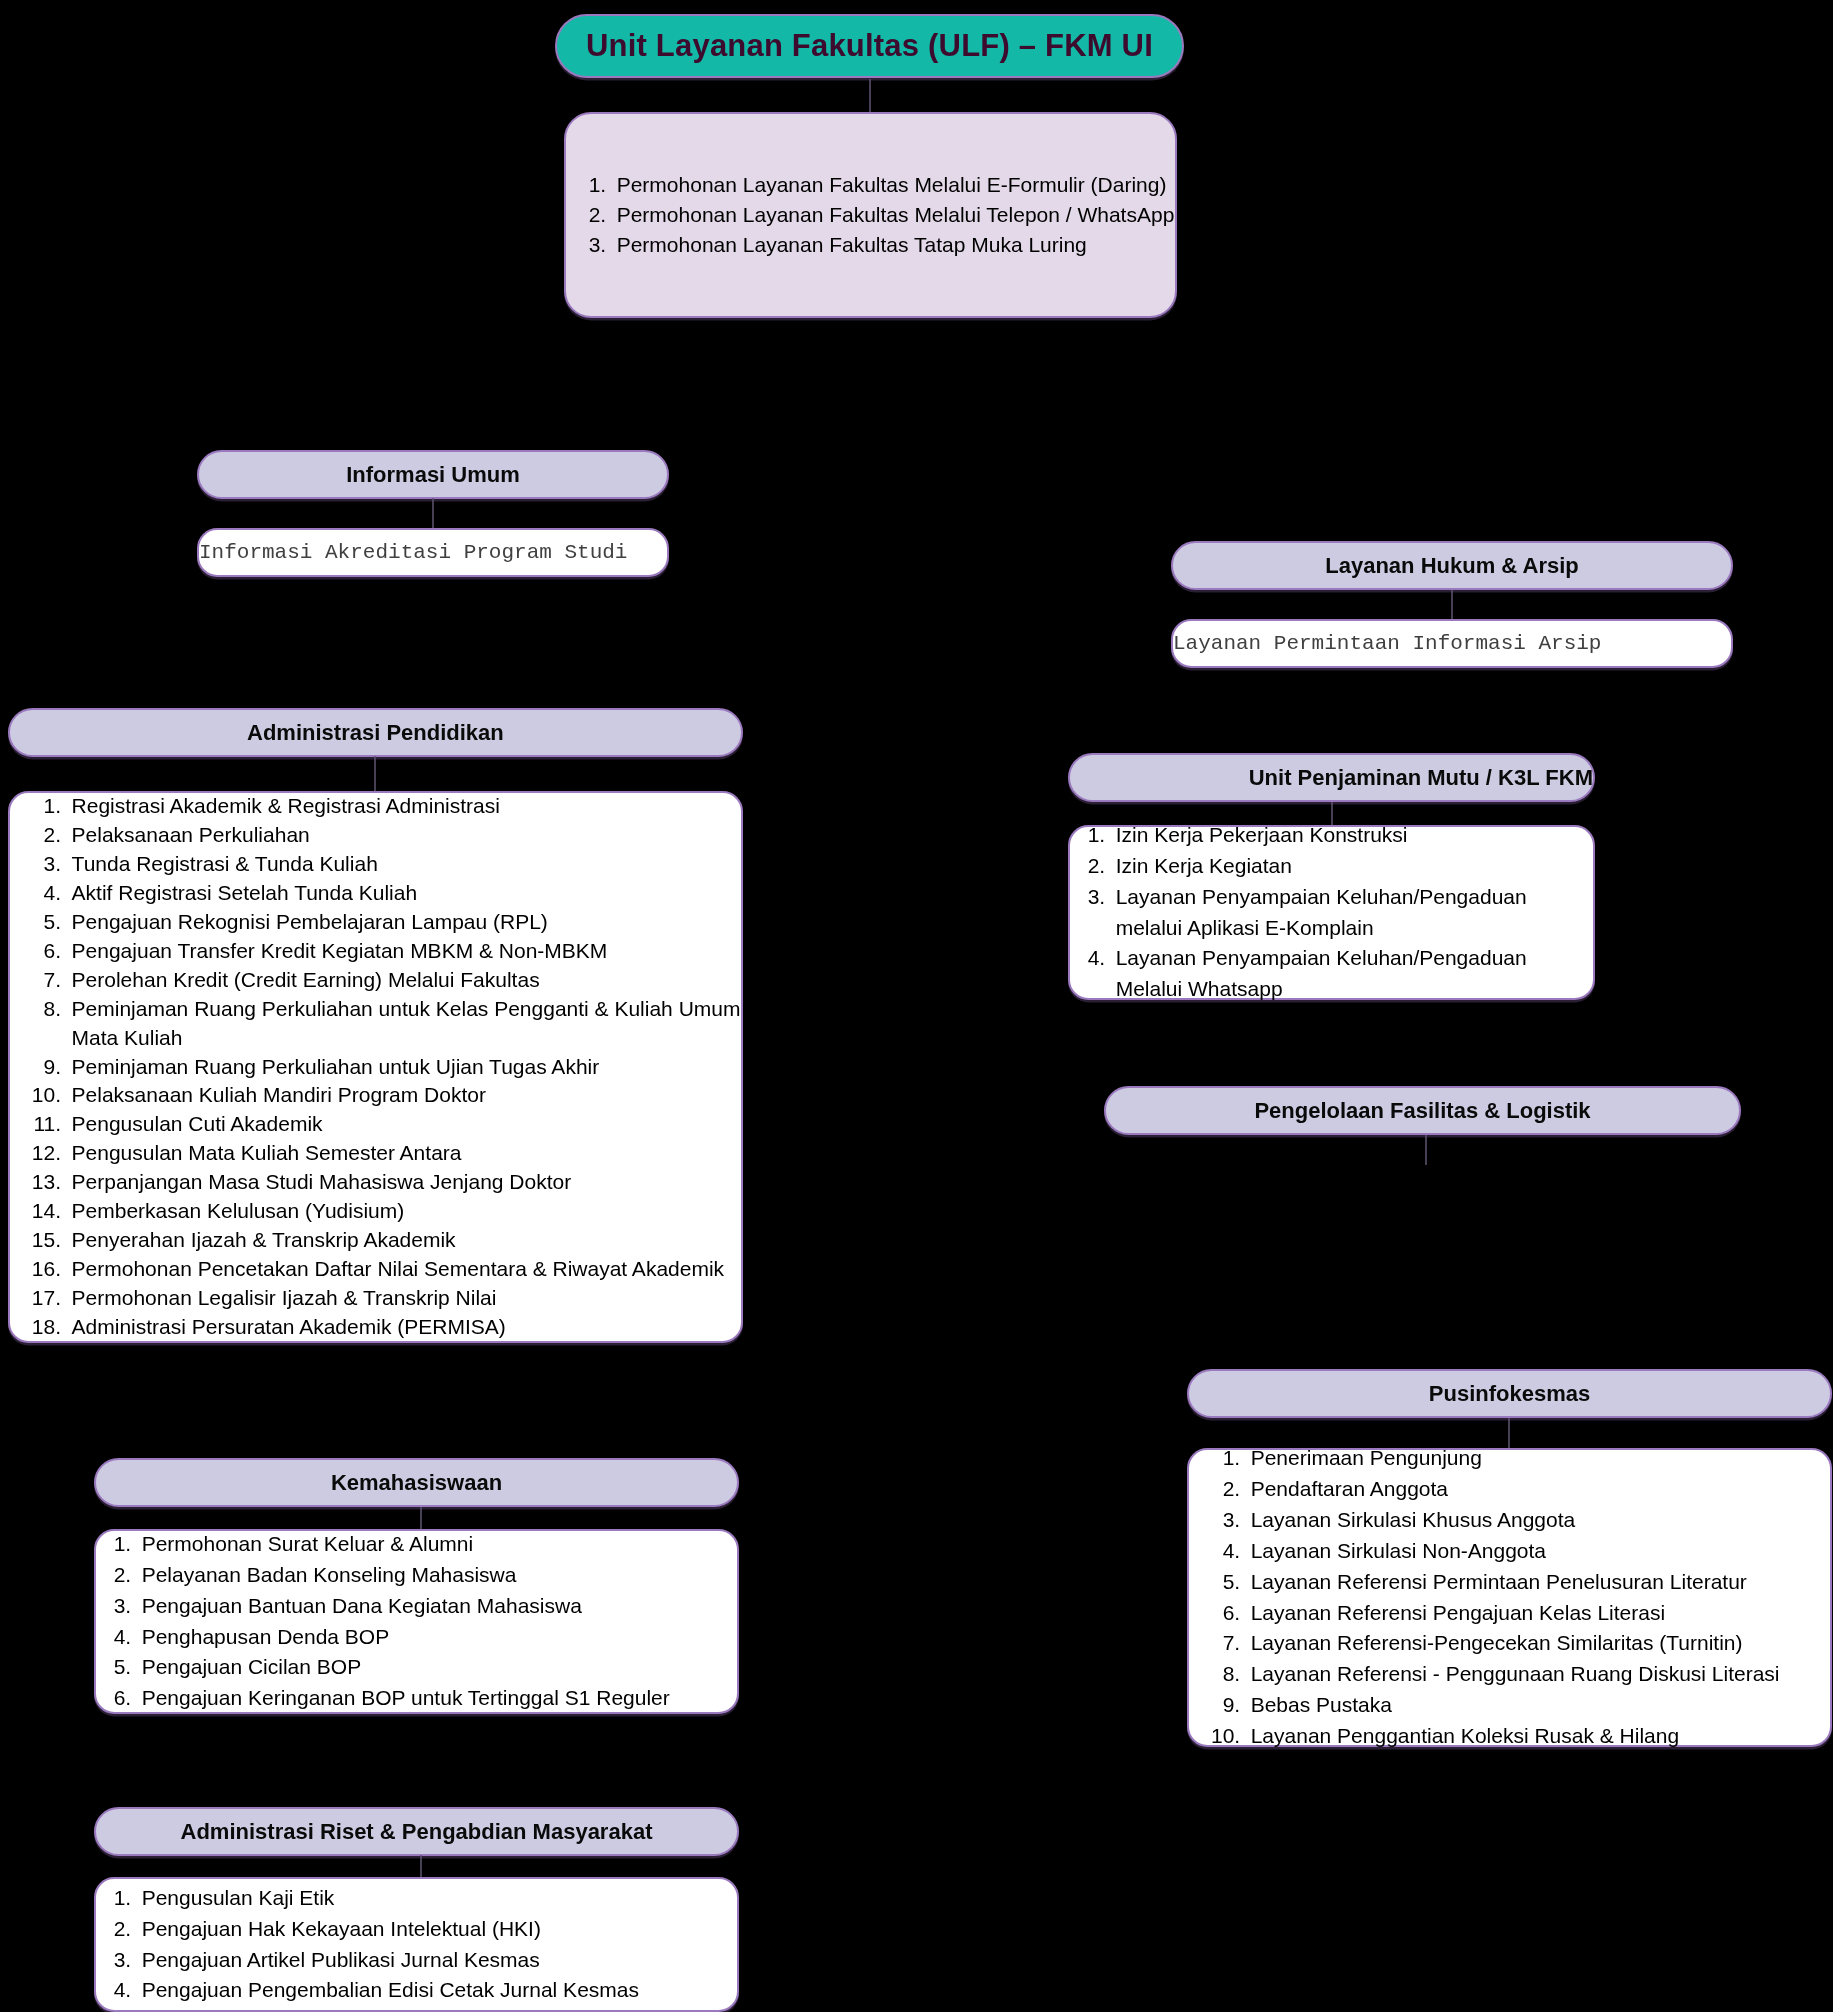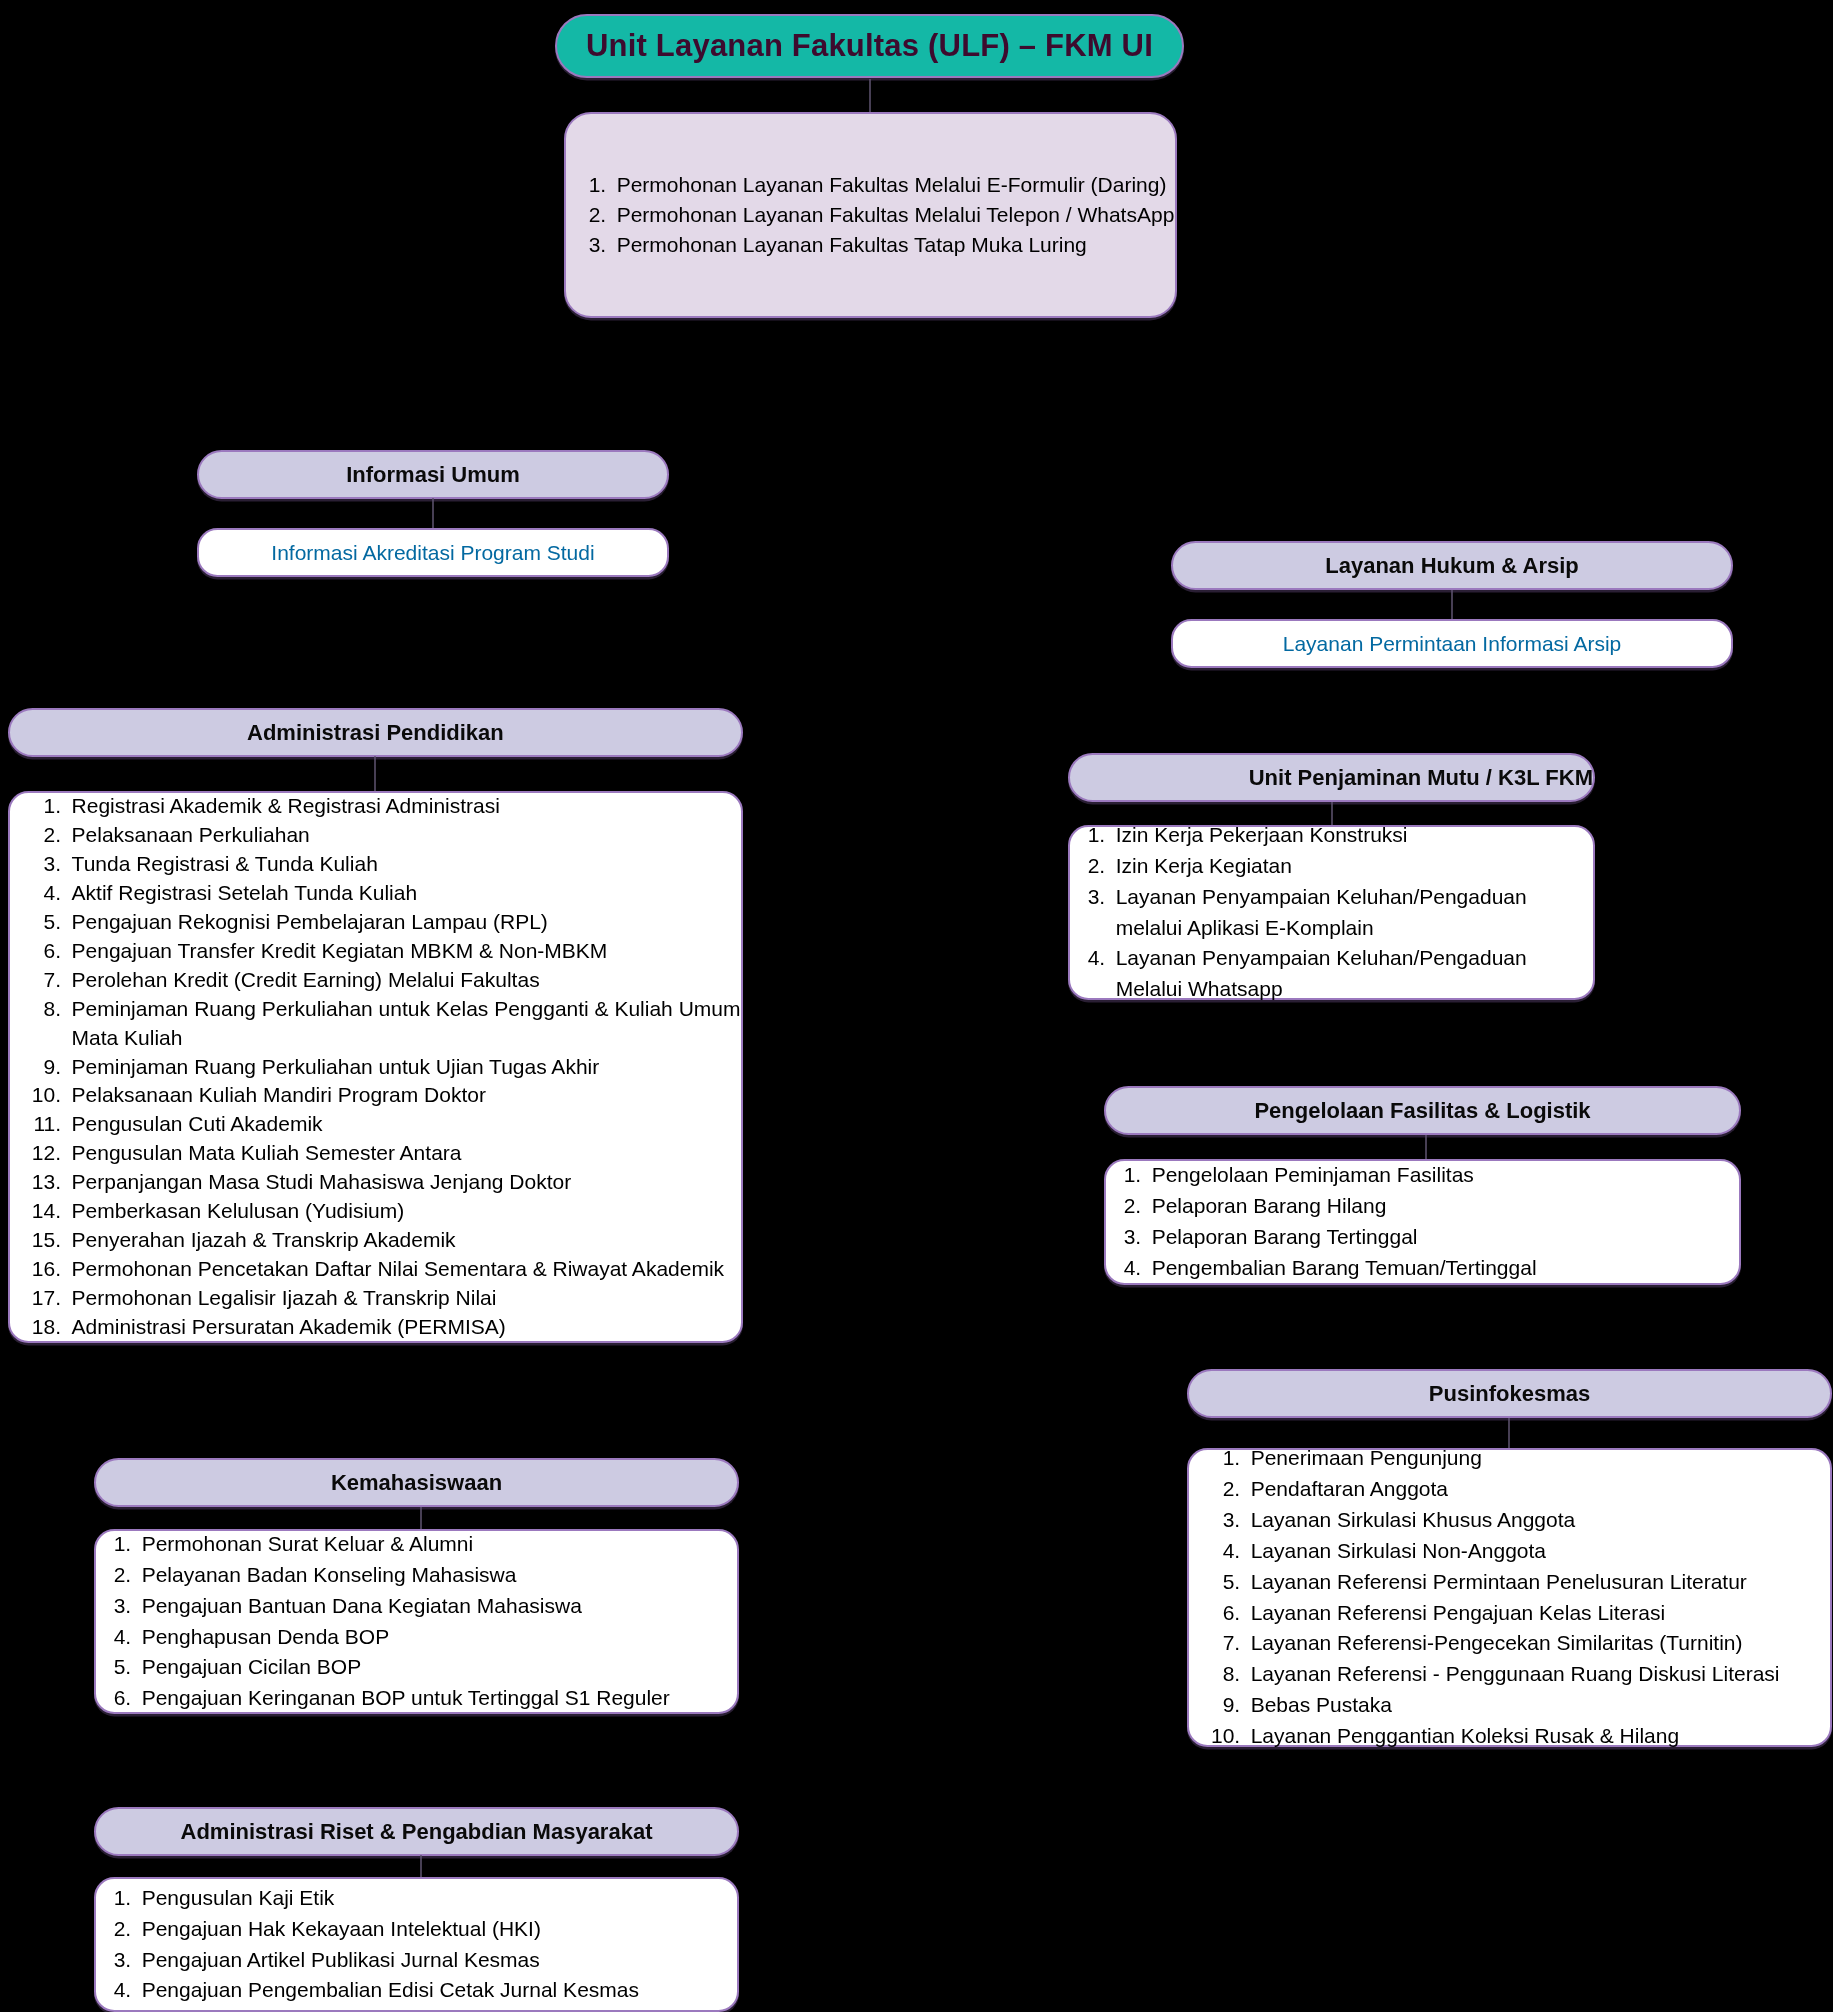--- a/index.html
+++ b/index.html
@@ -55,23 +55,23 @@
 
   .content-node {
     background: #ffffff;
     border-radius: 20.4px;
     justify-content: flex-start;
     align-items: center;
     box-shadow: 0 2.4px 0 rgba(120,90,150,0.35);
   }
 
   .single-line {
-    justify-content: center;
     font-size: 21px;
-    color: #0369a1;
+    color: #404040;
+    font-family: Liberation Mono, monospace;
   }
 
   
   ol.num-list {
     margin: 0;
     padding: 0 0 0 41px;
     list-style-position: outside;
     color: #000000;
     font-size: 21px;
     line-height: 1.47;
@@ -170,28 +170,20 @@
       <li>Izin Kerja Kegiatan</li>
       <li>Layanan Penyampaian Keluhan/Pengaduan melalui Aplikasi E-Komplain</li>
       <li>Layanan Penyampaian Keluhan/Pengaduan Melalui Whatsapp</li>
     </ol>
   </div>
 
   <div class="node header-node" style="left:1104px; top:1086px; width:637px; height:49px;">
     <span>Pengelolaan Fasilitas &amp; Logistik</span>
   </div>
   <div class="connector" style="left:1425px; top:1135px; height:30px;"></div>
-  <div class="node content-node" style="left:1104px; top:1159px; width:637px; height:126px;">
-    <ol class="num-list">
-      <li>Pengelolaan Peminjaman Fasilitas</li>
-      <li>Pelaporan Barang Hilang</li>
-      <li>Pelaporan Barang Tertinggal</li>
-      <li>Pengembalian Barang Temuan/Tertinggal</li>
-    </ol>
-  </div>
 
   <div class="node header-node" style="left:94px; top:1458px; width:645px; height:49px;">
     <span>Kemahasiswaan</span>
   </div>
   <div class="connector" style="left:420px; top:1507px; height:30px;"></div>
   <div class="node content-node" style="left:94px; top:1529px; width:645px; height:185px;">
     <ol class="num-list">
       <li>Permohonan Surat Keluar &amp; Alumni</li>
       <li>Pelayanan Badan Konseling Mahasiswa</li>
       <li>Pengajuan Bantuan Dana Kegiatan Mahasiswa</li>

